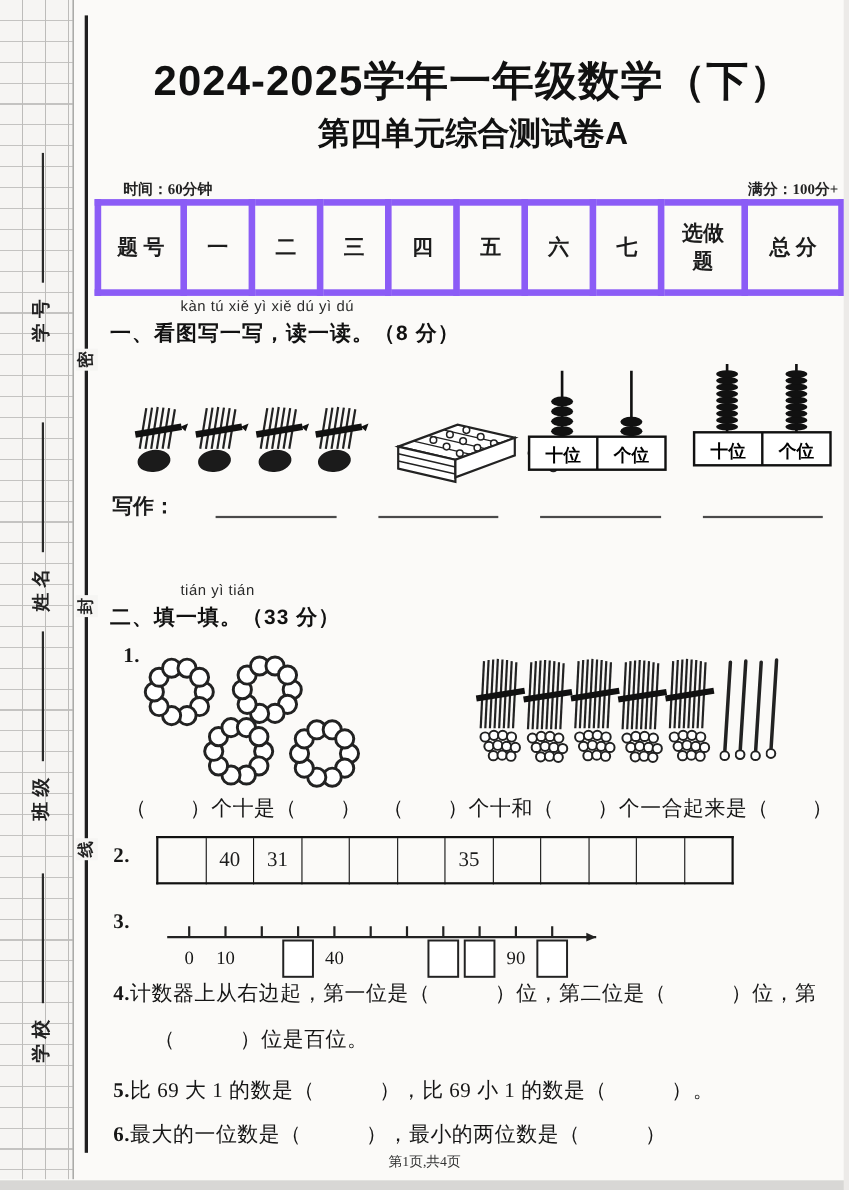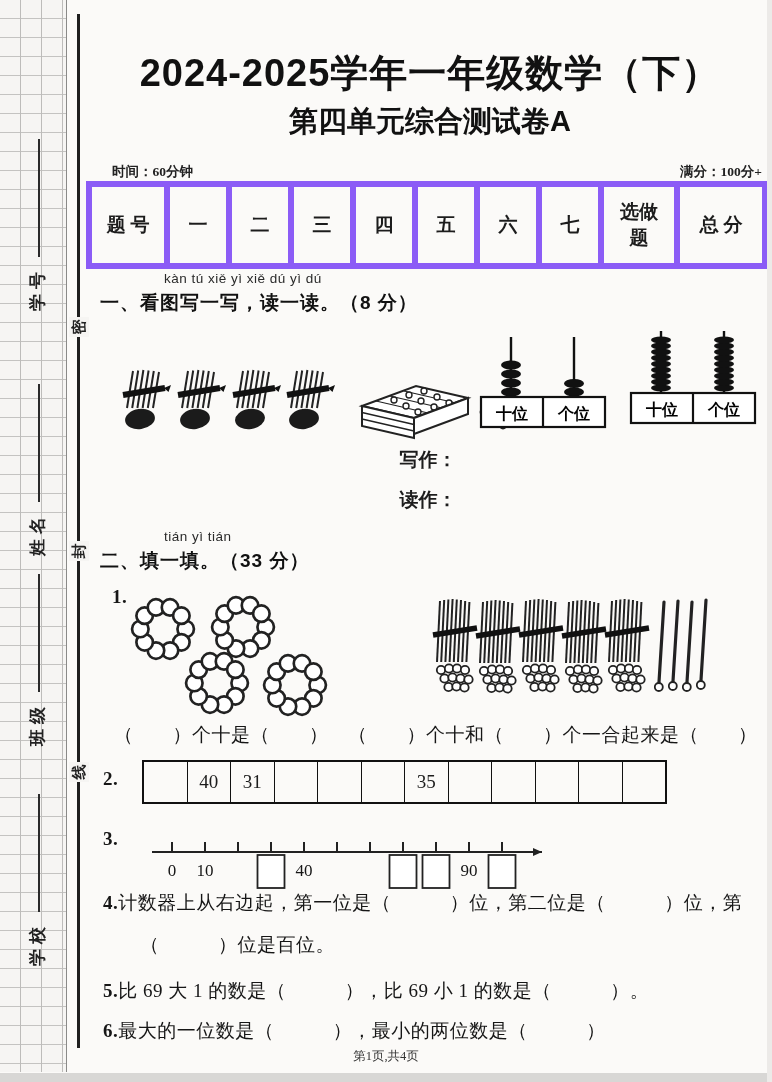--- a/index.html
+++ b/index.html
@@ -41,21 +41,21 @@
   .score-table{border:2.5px solid #111;}
   .score-table td.thick-left{border-left:3.5px solid #111;}
   
   .pinyin{position:absolute;font-size:13.5px;color:#2a2a2a;letter-spacing:.5px;
     font-family:"Liberation Sans","DejaVu Sans",sans-serif;padding-left:36px;}
   .sec-head{position:absolute;font-size:19px;font-weight:800;color:#111;
     font-family:"Liberation Sans","DejaVu Sans",sans-serif;letter-spacing:1px;}
   .q-text{position:absolute;font-size:19px;color:#161616;letter-spacing:.5px;}
   .q-num{font-weight:700;}
   
-  .wr-row{position:absolute;left:102px;width:652px;display:flex;align-items:center;flex-direction:column;}
+  .wr-row{position:absolute;left:102px;width:652px;display:flex;align-items:flex-end;}
   .wr-label{font-size:19px;font-weight:600;flex:0 0 76px;}
   .wr-blank{flex:1;height:22px;border-bottom:2.2px solid #4a4a4a;margin:0 20px 2px 18px;}
   .wr-blank:last-child{margin-right:6px;}
   
   .strip{position:absolute;left:142px;top:760px;border-collapse:collapse;table-layout:fixed;border:2.5px solid #111;}
   .strip td{border:1.8px solid #111;width:42.5px;height:40px;text-align:center;font-size:19px;padding:0;}
   
   .fig{position:absolute;}
   svg{display:block;}
   .footer{position:absolute;left:0;right:0;top:1048px;text-align:center;font-size:12.5px;color:#333;}
@@ -279,27 +279,20 @@
     </svg>
   </div>
 
   <div class="wr-row" style="top:447px;">
     <span class="wr-label">写作：</span>
     <span class="wr-blank"></span>
     <span class="wr-blank"></span>
     <span class="wr-blank"></span>
     <span class="wr-blank"></span>
   </div>
-  <div class="wr-row" style="top:487px;">
-    <span class="wr-label">读作：</span>
-    <span class="wr-blank"></span>
-    <span class="wr-blank"></span>
-    <span class="wr-blank"></span>
-    <span class="wr-blank"></span>
-  </div>
 
   <div class="pinyin" style="left:128px;top:529px;">tián yì tián</div>
   <div class="sec-head" style="left:100px;top:548px;">二、填一填。（33 分）</div>
 
   <div class="q-text q-num" style="left:112px;top:586px;">1.</div>
   <div class="fig" style="left:124px;top:592px;">
     <svg width="212" height="130" viewBox="0 0 212 130">
       <use href="#ring" x="6" y="4" width="66" height="66"></use>
       <use href="#ring" x="86" y="2" width="66" height="66"></use>
       <use href="#ring" x="60" y="58" width="66" height="66"></use>

